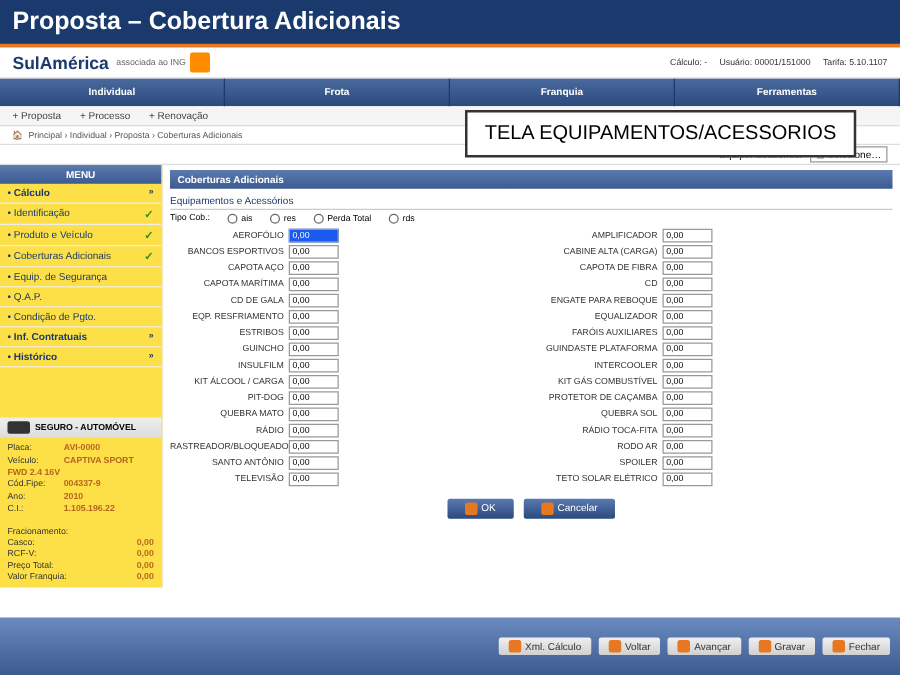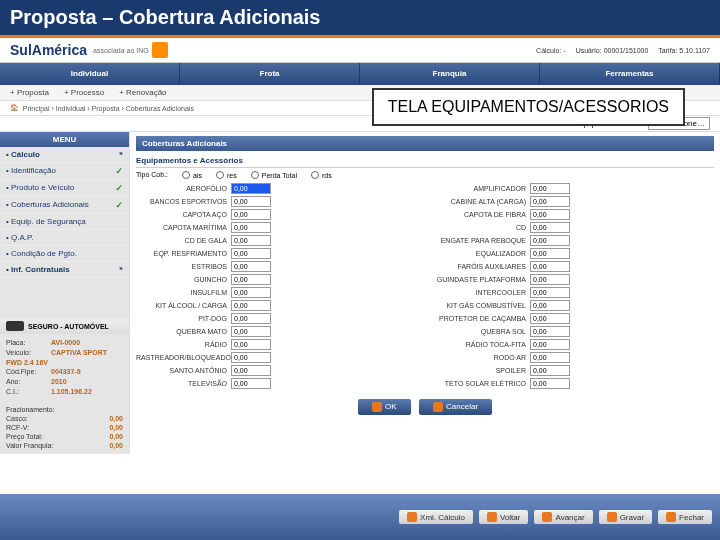--- a/index.html
+++ b/index.html
@@ -13,37 +13,37 @@
 .top-info span{margin-left:8px}
 .nav-tabs{background:linear-gradient(#4a6a9e,#2a4a7e);display:flex;height:22px}
 .nav-tab{flex:1;text-align:center;color:#fff;font-size:8px;line-height:22px;border-right:1px solid #1a3a6e;font-weight:bold}
 .sub-nav{background:#f5f5f5;padding:3px 10px;font-size:8px;color:#444;border-bottom:1px solid #ddd}
 .sub-nav span{margin-right:15px}
 .breadcrumb{padding:3px 10px;font-size:7px;color:#555;border-bottom:1px solid #ddd;display:flex;align-items:center}
 .breadcrumb .home{margin-right:4px}
 .equip-row{padding:3px 10px;text-align:right;font-size:8px;border-bottom:1px solid #ddd}
 .equip-row .sel{border:1px solid #999;padding:1px 4px;margin-left:4px;background:#fff}
 .main-area{display:flex;position:relative}
-.sidebar{width:130px;background:#e5e5e5;border-right:1px solid #ddd;font-size:8px}
+.sidebar{width:130px;background:#fde047;border-right:1px solid #ddd;font-size:8px}
 .menu-hdr{background:linear-gradient(#5a7ab0,#3a5a90);color:#fff;text-align:center;padding:3px;font-weight:bold;font-size:8px}
 .menu-item{padding:3px 6px;border-bottom:1px solid #eee;display:flex;align-items:flex-start;color:#1a3a6e}
 .menu-item .arrow{margin-left:auto;font-size:7px}
 .menu-item .check{margin-left:auto;color:#2a8a2a;font-weight:bold;font-size:9px}
 .menu-item.bold{font-weight:bold}
 .seguro-box{margin-top:40px;background:linear-gradient(#eee,#ddd);padding:3px 6px;font-size:7px;font-weight:bold;display:flex;align-items:center}
 .car-icon{display:inline-block;width:18px;height:10px;background:#333;border-radius:2px;margin-right:4px}
 .seguro-info{padding:4px 6px;font-size:7px;line-height:1.4}
 .seguro-info .lbl{color:#333;display:inline-block;width:45px}
 .seguro-info .val{color:#b5651d;font-weight:bold}
 .seguro-totals{padding:4px 6px;font-size:7px;line-height:1.3}
 .seguro-totals .lbl{display:inline-block;width:60px;color:#333}
 .seguro-totals .val{color:#b5651d;font-weight:bold;float:right}
 .content{flex:1;padding:4px 6px;position:relative}
 .content-hdr{background:linear-gradient(#5a7ab0,#3a5a90);color:#fff;padding:3px 6px;font-size:8px;font-weight:bold;margin-bottom:3px}
-.content-sub{color:#1a3a6e;font-size:8px;font-weight:bold;padding:2px 0;border-bottom:1px solid #ccc;margin-bottom:3px}
+.content-sub{color:#1a3a6e;font-size:8px;font-weight:normal;padding:2px 0;border-bottom:1px solid #ccc;margin-bottom:3px}
 .tipo-row{font-size:7px;margin-bottom:4px;display:flex;gap:14px}
 .tipo-item{display:flex;align-items:center;gap:3px}
 .radio{display:inline-block;width:8px;height:8px;border:1px solid #666;border-radius:50%}
 .equip-grid{display:flex;gap:20px}
 .equip-col{flex:1}
 .equip-item{display:flex;align-items:center;margin-bottom:2px;font-size:7px}
 .equip-item .name{width:95px;text-align:right;padding-right:4px;color:#333}
 .equip-item .val{border:1px solid #999;width:40px;padding:1px 2px;background:#fff;font-size:7px}
 .equip-item .val.active{background:#1a5aee;color:#fff}
 .modal-btns{text-align:center;margin-top:8px}
@@ -114,20 +114,24 @@
         <div class="menu-item">
           <span>• Q.A.P.</span>
         </div>
         <div class="menu-item">
           <span>• Condição de Pgto.</span>
         </div>
         <div class="menu-item bold">
           <span>• Inf. Contratuais</span>
           <span class="arrow">»</span>
         </div>
+        <div class="menu-item bold">
+          <span>• Histórico</span>
+          <span class="arrow">»</span>
+        </div>
       </div>
     <div class="seguro-box">
       <span class="car-icon"></span>
       <span>SEGURO - AUTOMÓVEL</span>
     </div>
     <div class="seguro-info">
       <div><span class="lbl">Placa:</span><span class="val">AVI-0000</span></div>
       <div><span class="lbl">Veículo:</span><span class="val">CAPTIVA SPORT FWD 2.4 16V</span></div>
       <div><span class="lbl">Cód.Fipe:</span><span class="val">004337-9</span></div>
       <div><span class="lbl">Ano:</span><span class="val">2010</span></div>

